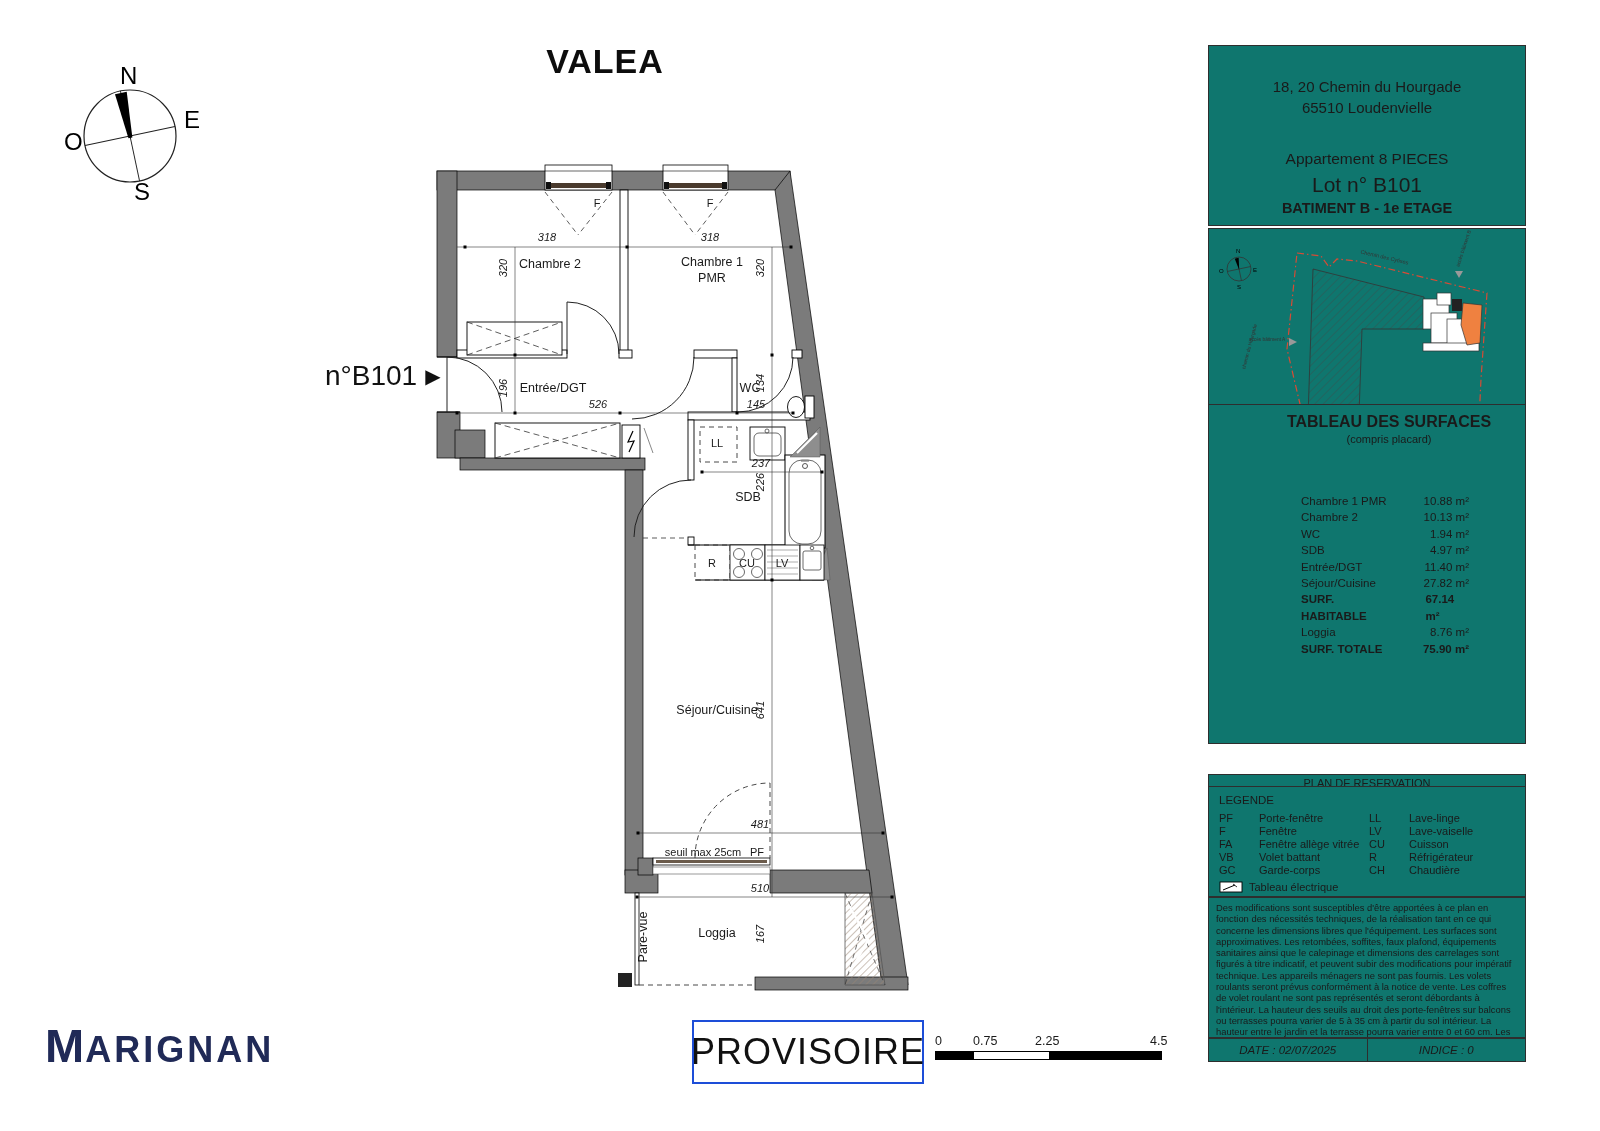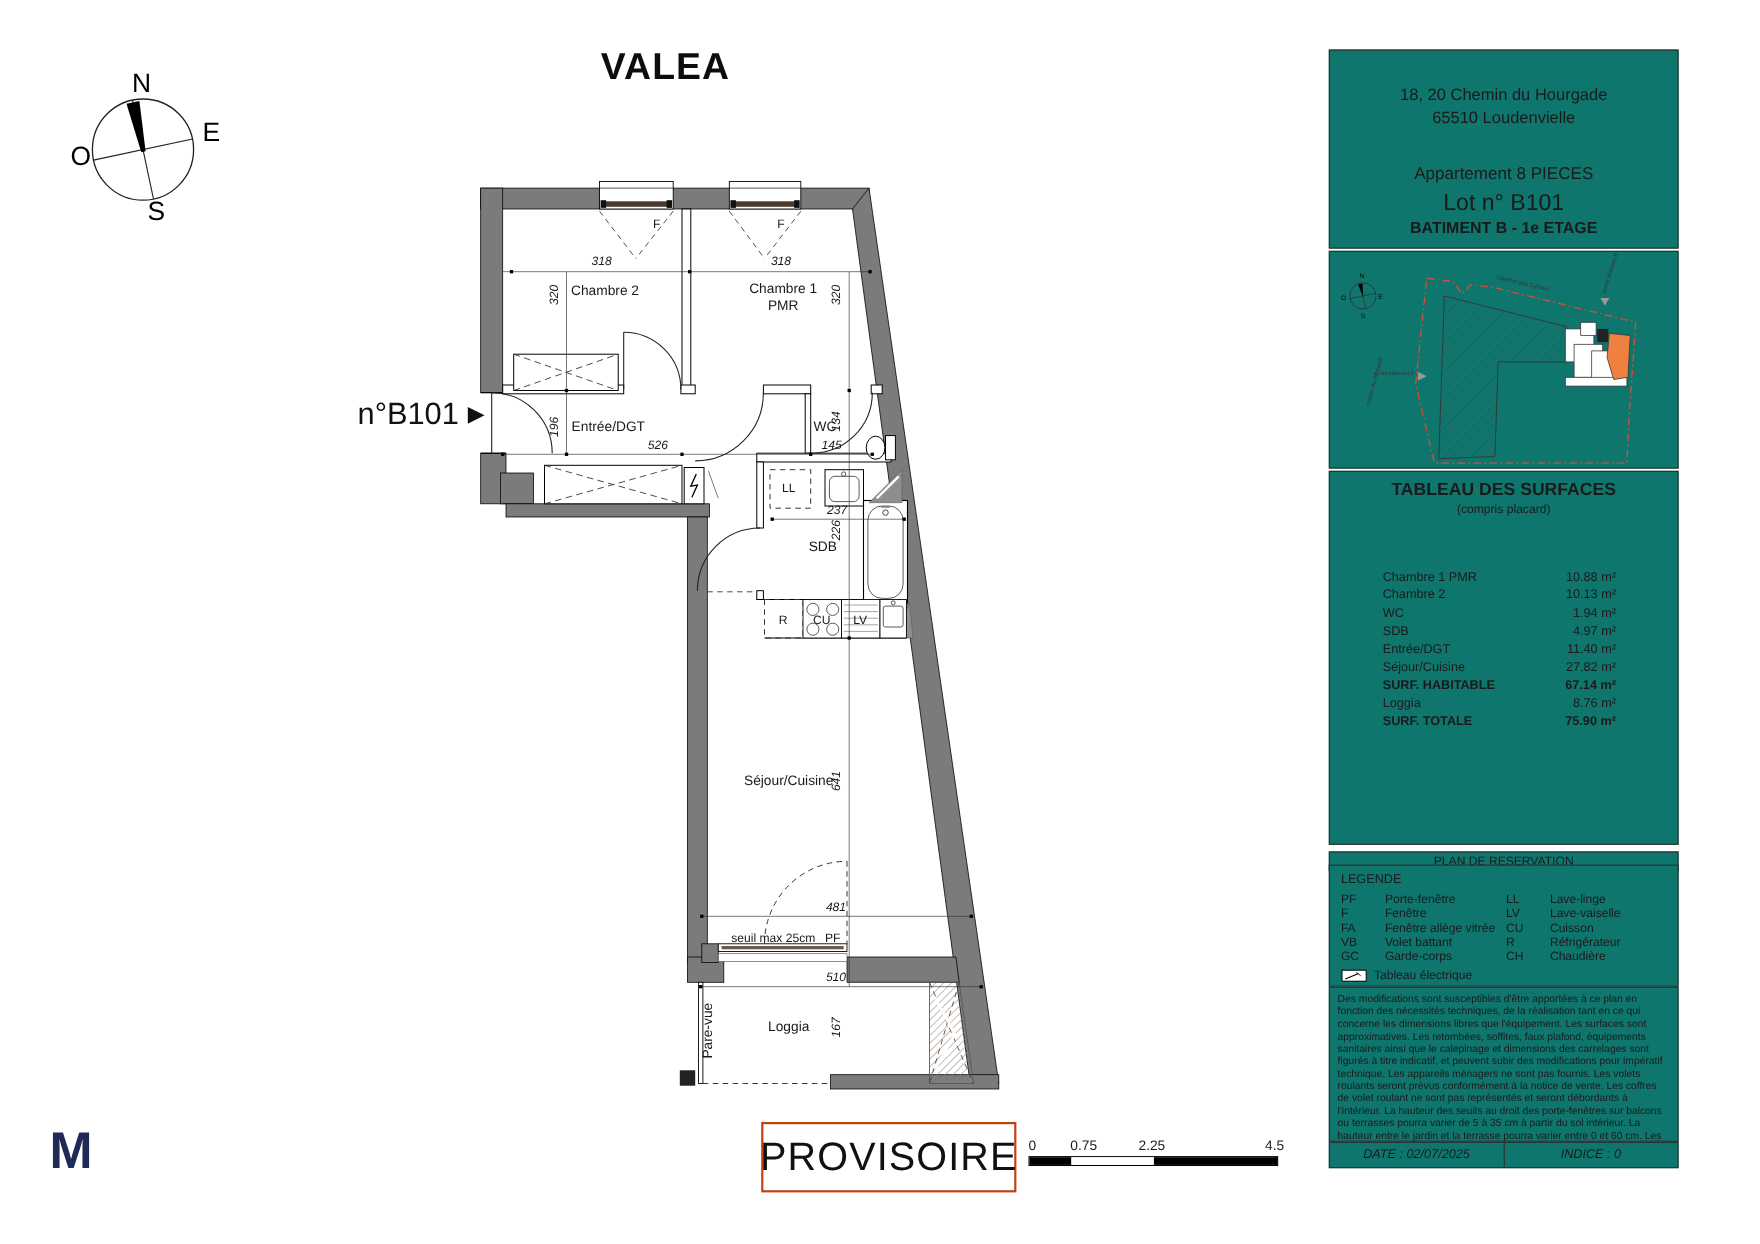--- a/index.html
+++ b/index.html
@@ -13,21 +13,21 @@
   #unit-label .arr{font-size:20px;}
   
   .panel-box{position:absolute;left:1208px;width:318px;border:1px solid #2e2e2e;background:#0f766e;box-sizing:border-box;}
   #addr-box{top:45px;height:181px;text-align:center;}
   #addr-box .l1{margin-top:32px;font-size:15px;}
   #addr-box .l2{margin-top:4px;font-size:15px;}
   #addr-box .l3{margin-top:34px;font-size:15.5px;}
   #addr-box .l4{margin-top:5px;font-size:21px;}
   #addr-box .l5{margin-top:3px;font-size:14.5px;font-weight:700;}
   #map-box{top:228px;height:198px;}
-  #surf-box{top:428px;height:340px;}
+  #surf-box{top:404px;height:340px;padding-left:44px;}
   #surf-box .t{margin-top:8px;text-align:center;font-size:16px;font-weight:700;}
   #surf-box .st{text-align:center;font-size:11px;margin-top:2px;}
   #surf-rows{margin-top:48px;}
   .srow{display:flex;justify-content:space-between;padding:0 56px 0 48px;font-size:11.5px;line-height:16.4px;gap:28px;}
   .srow.b{font-weight:700;}
   #resa-bar{top:774px;height:18px;display:flex;align-items:center;justify-content:center;font-size:11px;}
   #legend-box{top:786px;height:111px;font-size:11px;}
   #legend-box .lt{margin:7px 0 6px 10px;font-size:11.5px;}
   .leg-cols{display:flex;}
   .leg-col{display:flex;flex-direction:column;}
@@ -35,21 +35,21 @@
   .leg-col.c2{width:150px;margin-left:0px;}
   .leg-item{display:flex;line-height:13px;}
   .leg-item .ab{width:40px;}
   .leg-special{display:flex;align-items:center;margin-top:4px;margin-left:4px;}
   .leg-special .sw{margin:0 6px 0 4px;}
   #disc-box{top:897px;height:141px;font-size:9.4px;line-height:11.3px;padding:4px 7px;box-sizing:border-box;}
   #foot-box{top:1038px;height:24px;display:flex;}
   #foot-box div{flex:1;display:flex;align-items:center;justify-content:center;font-size:11.5px;font-style:italic;}
   #foot-box .d{border-right:1px solid #2e2e2e;}
   
-  #stamp{left:692px;top:1020px;width:228px;height:60px;border:2px solid #c2410c;border-radius:0;
+  #stamp{left:692px;top:1020px;width:228px;height:60px;border:2px solid #1d4ed8;border-radius:0;
          display:flex;align-items:center;justify-content:center;font-size:36px;letter-spacing:1px;color:#111;}
   
   #logo{left:45px;top:1018px;color:#202a57;display:flex;align-items:baseline;}
   #logo .m{font-size:47px;font-weight:700;letter-spacing:1px;}
   #logo .rest{font-size:36px;font-weight:600;letter-spacing:3px;}
   
   #scalebar{left:935px;top:1034px;width:230px;height:26px;}
   #scalebar .lbl{position:absolute;top:0;font-size:12.5px;}
   #scalebar .bar{position:absolute;top:17px;left:0;width:225px;height:7px;border:1px solid #000;display:flex;}
   #scalebar .seg{height:100%;}
@@ -474,20 +474,21 @@
   <div class="d">DATE : 02/07/2025</div>
   <div>INDICE : 0</div>
 </div>
 
 <div class="abs" id="stamp">
   <span>PROVISOIRE</span>
 </div>
 
 <div class="abs" id="logo">
   <span class="m">M</span>
+    <span class="rest">ARIGNAN</span>
 </div>
 
 <div class="abs" id="scalebar">
   <span class="lbl" style="left:0;">0</span>
   <span class="lbl" style="left:38px;">0.75</span>
   <span class="lbl" style="left:100px;">2.25</span>
   <span class="lbl" style="left:215px;">4.5</span>
   <div class="bar">
     <div class="seg" style="width:37.5px;background:#000;"></div>
     <div class="seg" style="width:75px;background:#fff;"></div>

